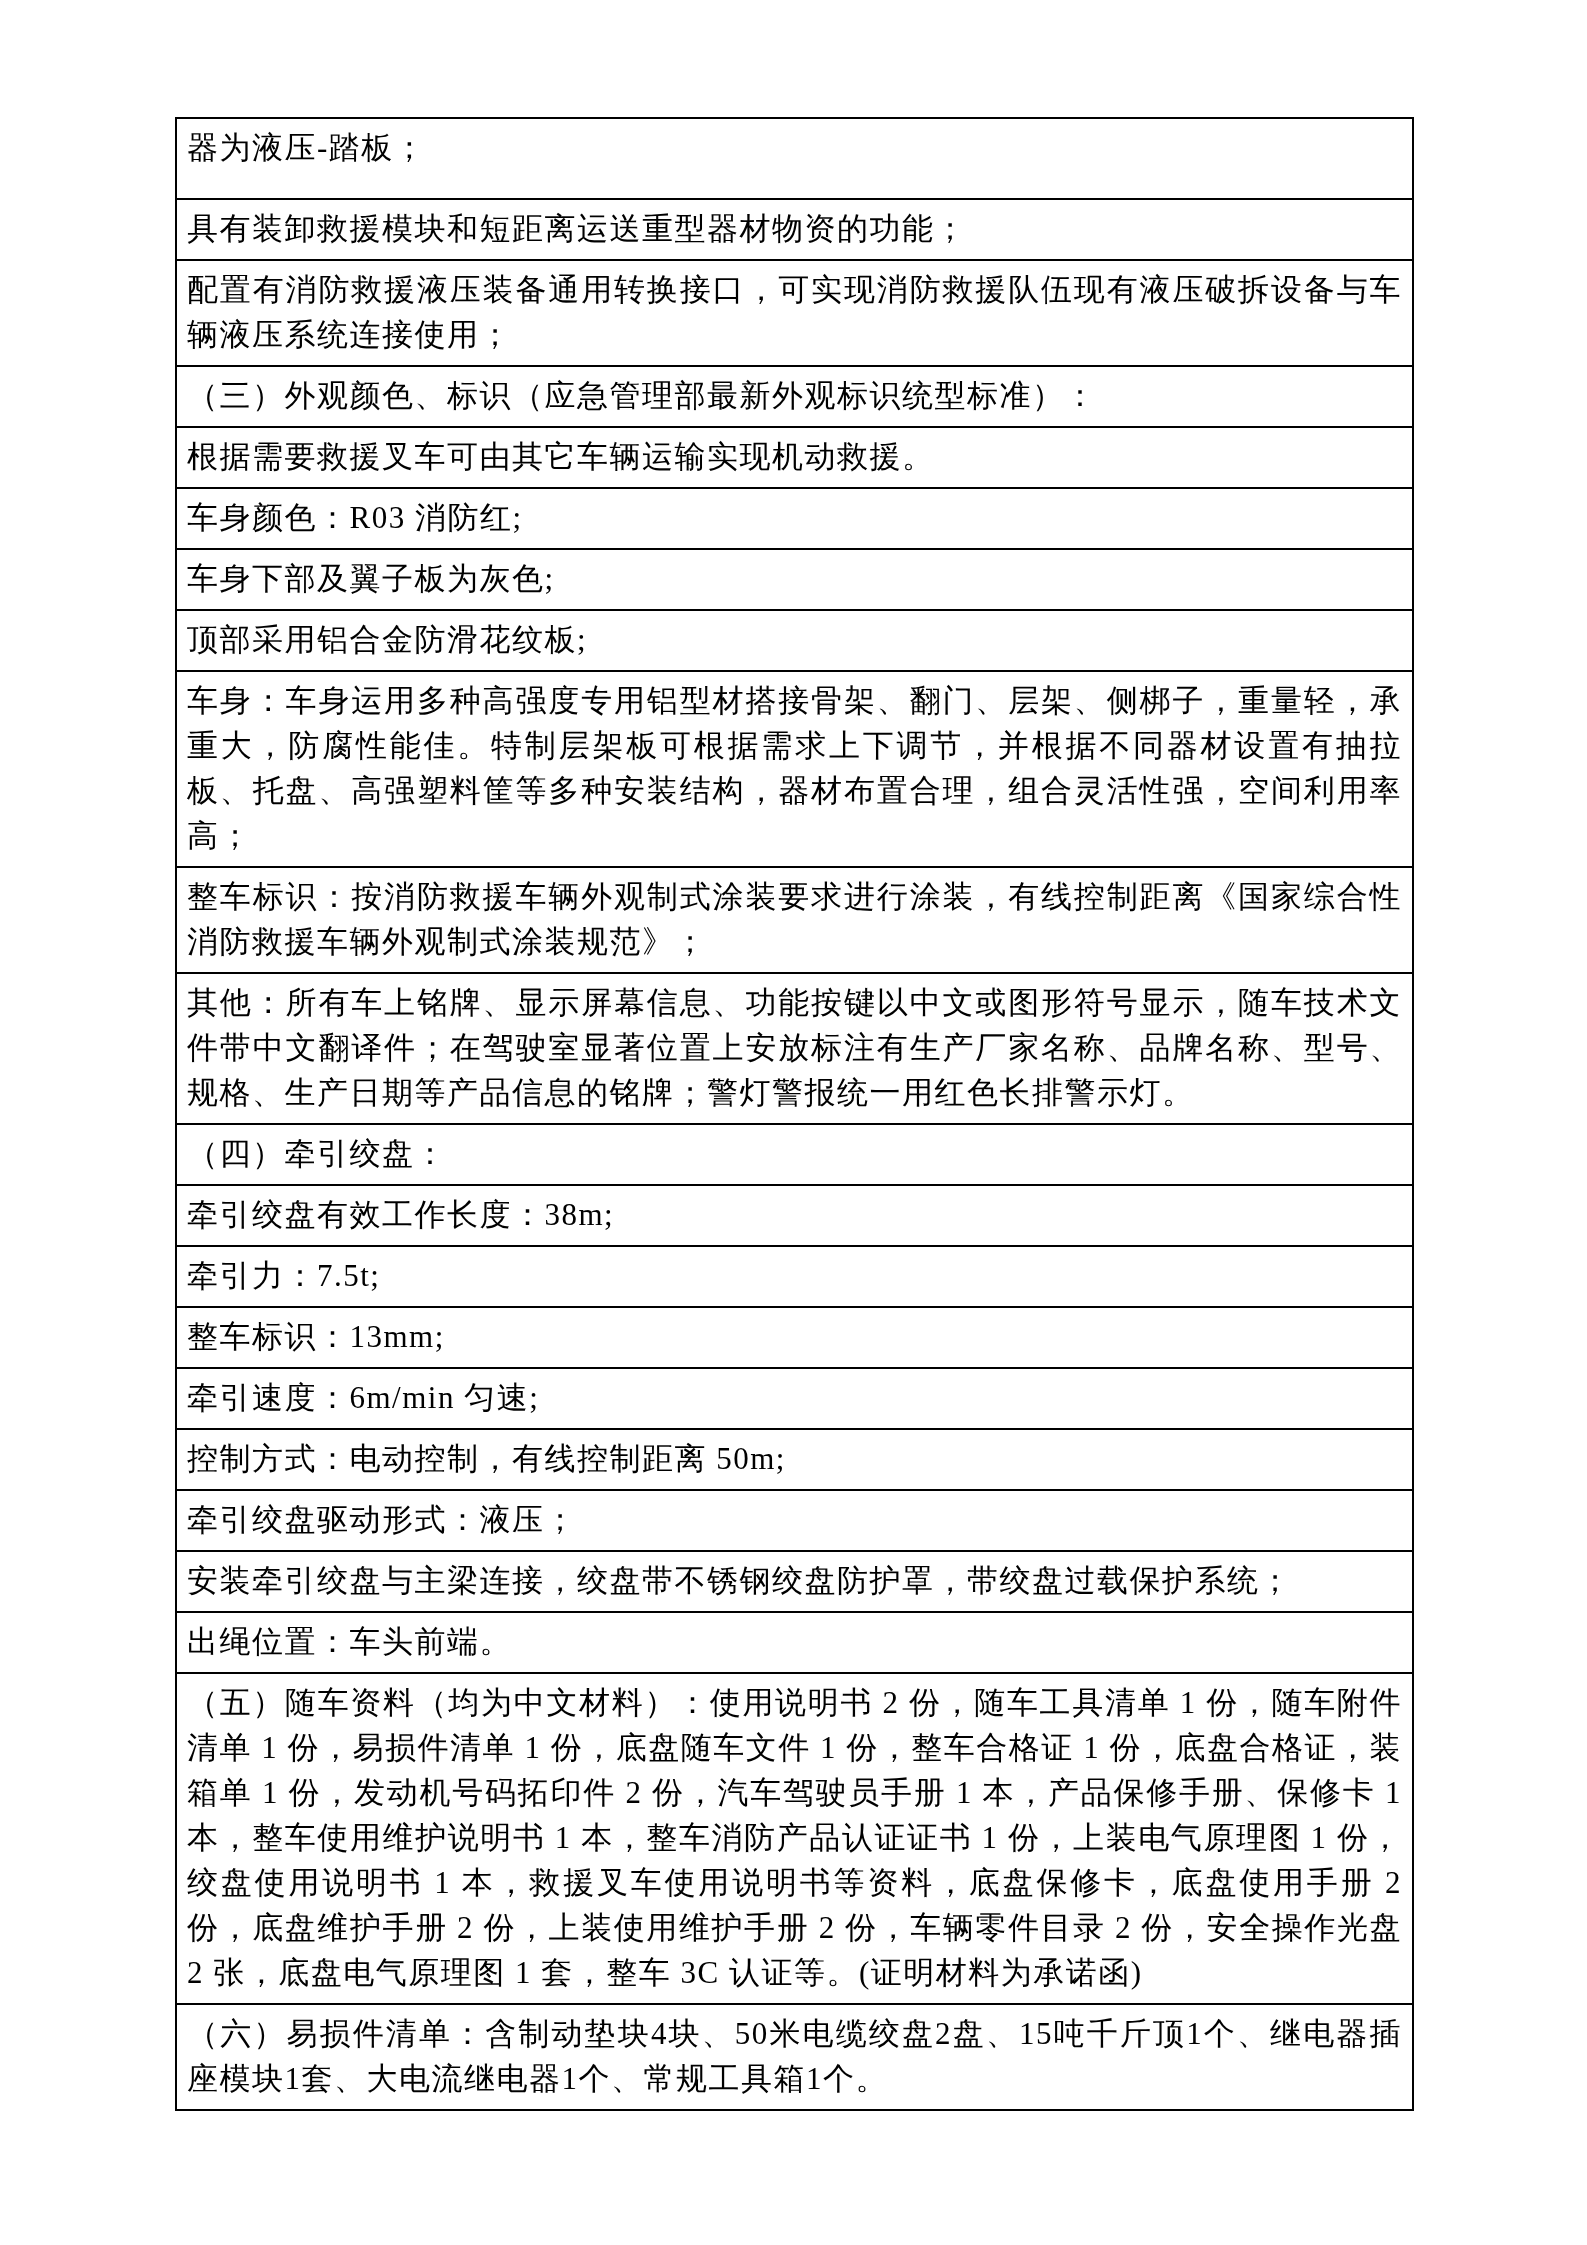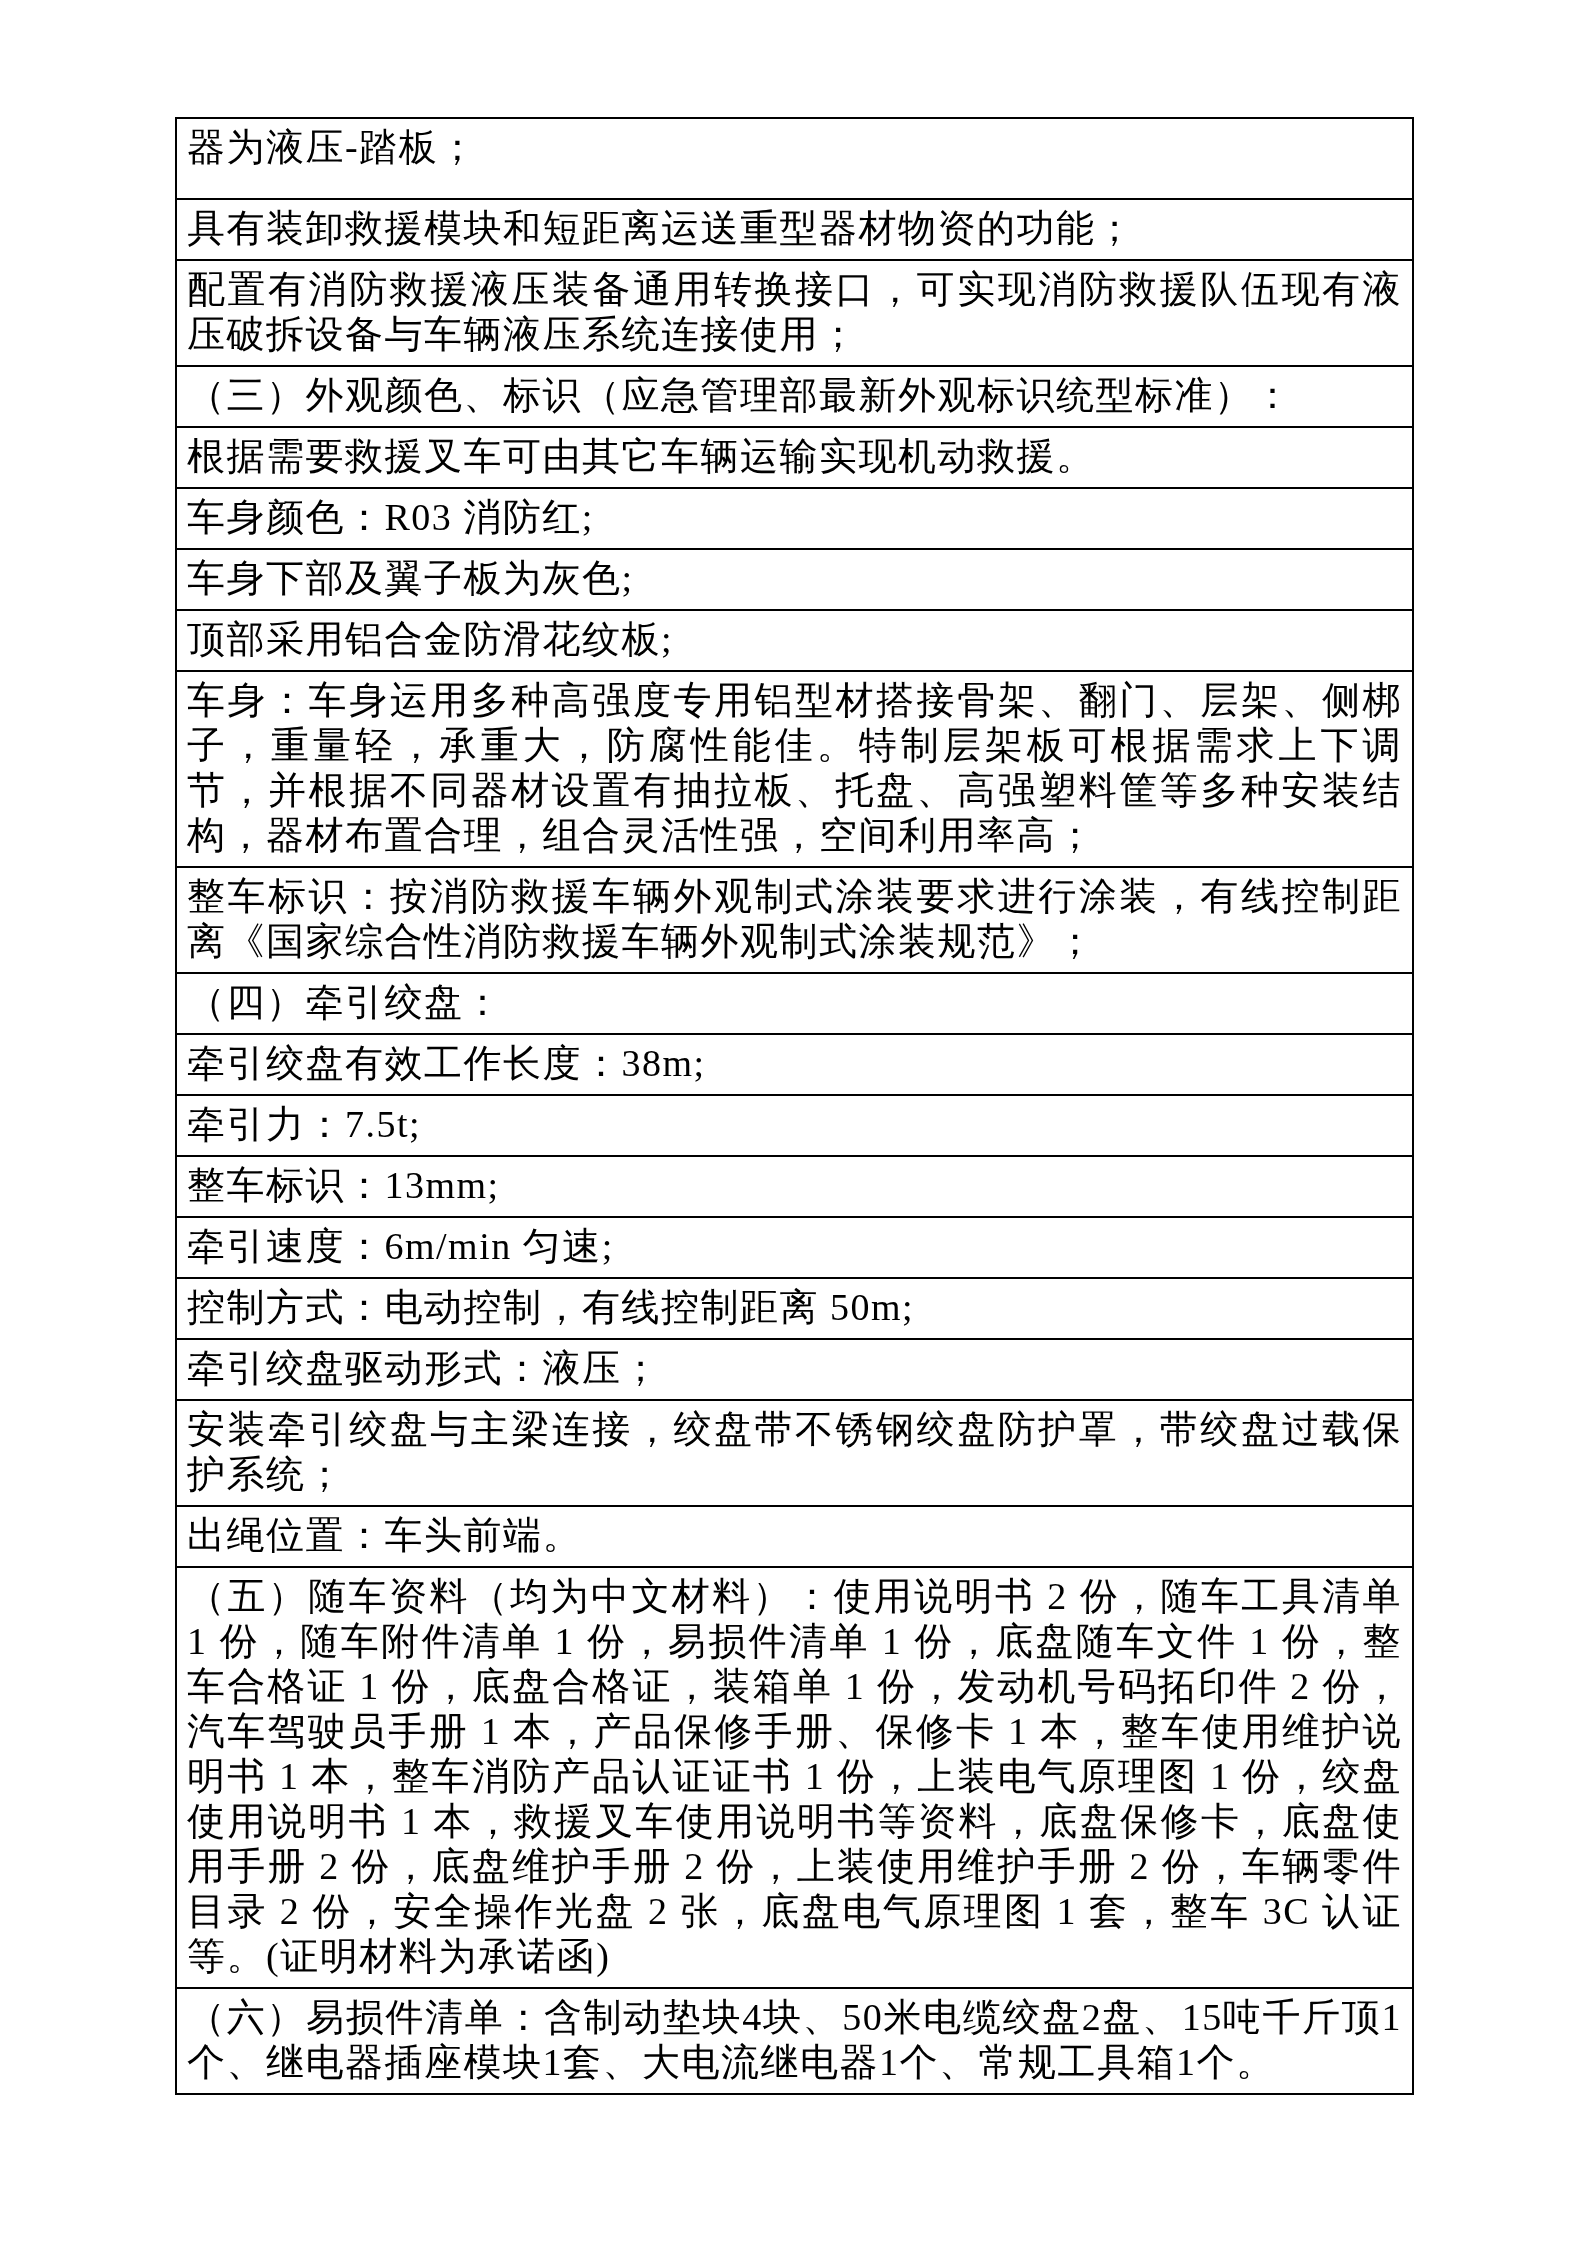--- a/index.html
+++ b/index.html
@@ -20,21 +20,21 @@
     position: absolute;
     left: 175px;
     top: 117px;
     width: 1239px;
     border-collapse: collapse;
     table-layout: fixed;
   }
   table.spec-table td {
     border: 2px solid #000000;
     padding: 6px 10px 8px 10px;
-    font-size: 38px;
+    font-size: 31px;
     line-height: 45px;
     letter-spacing: 1.5px;
     text-align: justify;
     text-justify: inter-character;
     vertical-align: top;
     word-break: break-all;
     color: #000000;
   }
   table.spec-table tr.row-tall td {
     padding-bottom: 28px;
@@ -70,20 +70,23 @@
       <tr>
           <td>顶部采用铝合金防滑花纹板;</td>
         </tr>
       <tr>
           <td>车身：车身运用多种高强度专用铝型材搭接骨架、翻门、层架、侧梆子，重量轻，承重大，防腐性能佳。特制层架板可根据需求上下调节，并根据不同器材设置有抽拉板、托盘、高强塑料筐等多种安装结构，器材布置合理，组合灵活性强，空间利用率高；</td>
         </tr>
       <tr>
           <td>整车标识：按消防救援车辆外观制式涂装要求进行涂装，有线控制距离《国家综合性消防救援车辆外观制式涂装规范》；</td>
         </tr>
       <tr>
+          <td>其他：所有车上铭牌、显示屏幕信息、功能按键以中文或图形符号显示，随车技术文件带中文翻译件；在驾驶室显著位置上安放标注有生产厂家名称、品牌名称、型号、规格、生产日期等产品信息的铭牌；警灯警报统一用红色长排警示灯。</td>
+        </tr>
+      <tr>
           <td>（四）牵引绞盘：</td>
         </tr>
       <tr>
           <td>牵引绞盘有效工作长度：38m;</td>
         </tr>
       <tr>
           <td>牵引力：7.5t;</td>
         </tr>
       <tr>
           <td>整车标识：13mm;</td>

